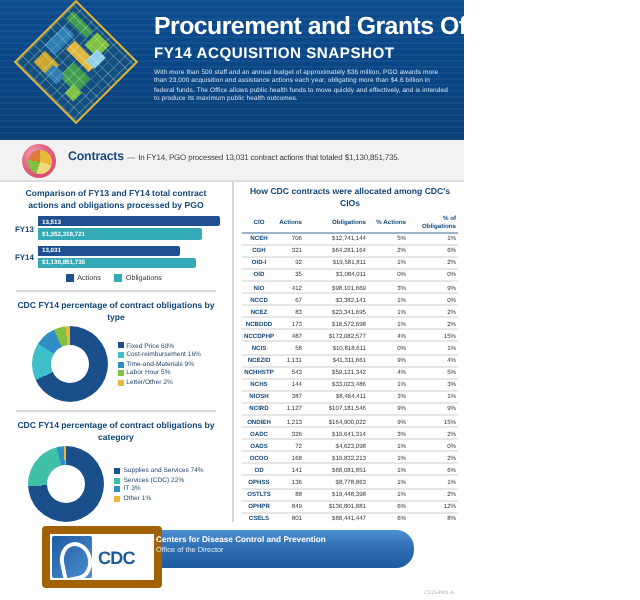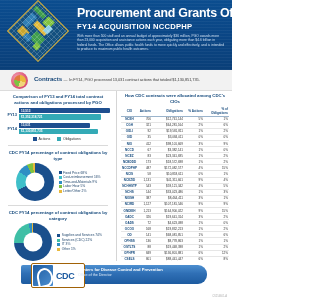--- a/index.html
+++ b/index.html
@@ -157,22 +157,22 @@
   col.k0{width:17px;} col.k1{width:14px;} col.k2{width:32px;} col.k3{width:20px;} col.k4{width:25px;}
 
   
   .footer{position:relative;width:232px;height:40px;background:#fff;}
   .cdc-bar{
     position:absolute;left:21px;top:4px;width:186px;height:19px;
     background:linear-gradient(180deg,#4d8fd0 0%,#2f6fb5 45%,#1d5ba0 100%);
     border-radius:2px 9px 9px 2px;
   }
   .cdc-logo{
-    position:absolute;left:31px;top:2px;width:52px;height:23px;
-    background:#ffffff;border:1px solid #a16207;border-radius:2px;
+    position:absolute;left:21px;top:2px;width:52px;height:23px;
+    background:#ffffff;border:4px solid #a16207;border-radius:2px;
     display:flex;align-items:center;
   }
   .cdc-mark{
     width:20px;height:21px;margin-left:1px;
     background:linear-gradient(135deg,#1d5ba0 0%,#4d8fd0 100%);
     border-radius:1px;position:relative;overflow:hidden;
   }
   .cdc-mark:after{
     content:"";position:absolute;left:4px;top:3px;width:12px;height:15px;
     border:2px solid #fff;border-radius:50% 50% 50% 0;
@@ -207,21 +207,21 @@
           <i class="g6"></i>
           <i class="g7"></i>
           <i class="g8"></i>
           <i class="g9"></i>
         <span class="grid"></span>
       </div>
     </div>
 
     <div class="hdr-text">
       <div class="hdr-title">Procurement and Grants Office</div>
-      <div class="hdr-sub">FY14 ACQUISITION NCCDPHP</div>
+      <div class="hdr-sub">FY14 ACQUISITION SNAPSHOT</div>
       <div class="hdr-body">With more than 500 staff and an annual budget of approximately $36 million, PGO awards more than 23,000 acquisition and assistance actions each year, obligating more than $4.6 billion in federal funds. The Office allows public health funds to move quickly and effectively, and is intended to produce its maximum public health outcomes.</div>
     </div>
   </div>
 
   <div class="contracts-band">
     <div class="contract-icon">
         <span class="pie"></span>
       </div>
     <div class="contracts-head">
       <span>Contracts</span>

